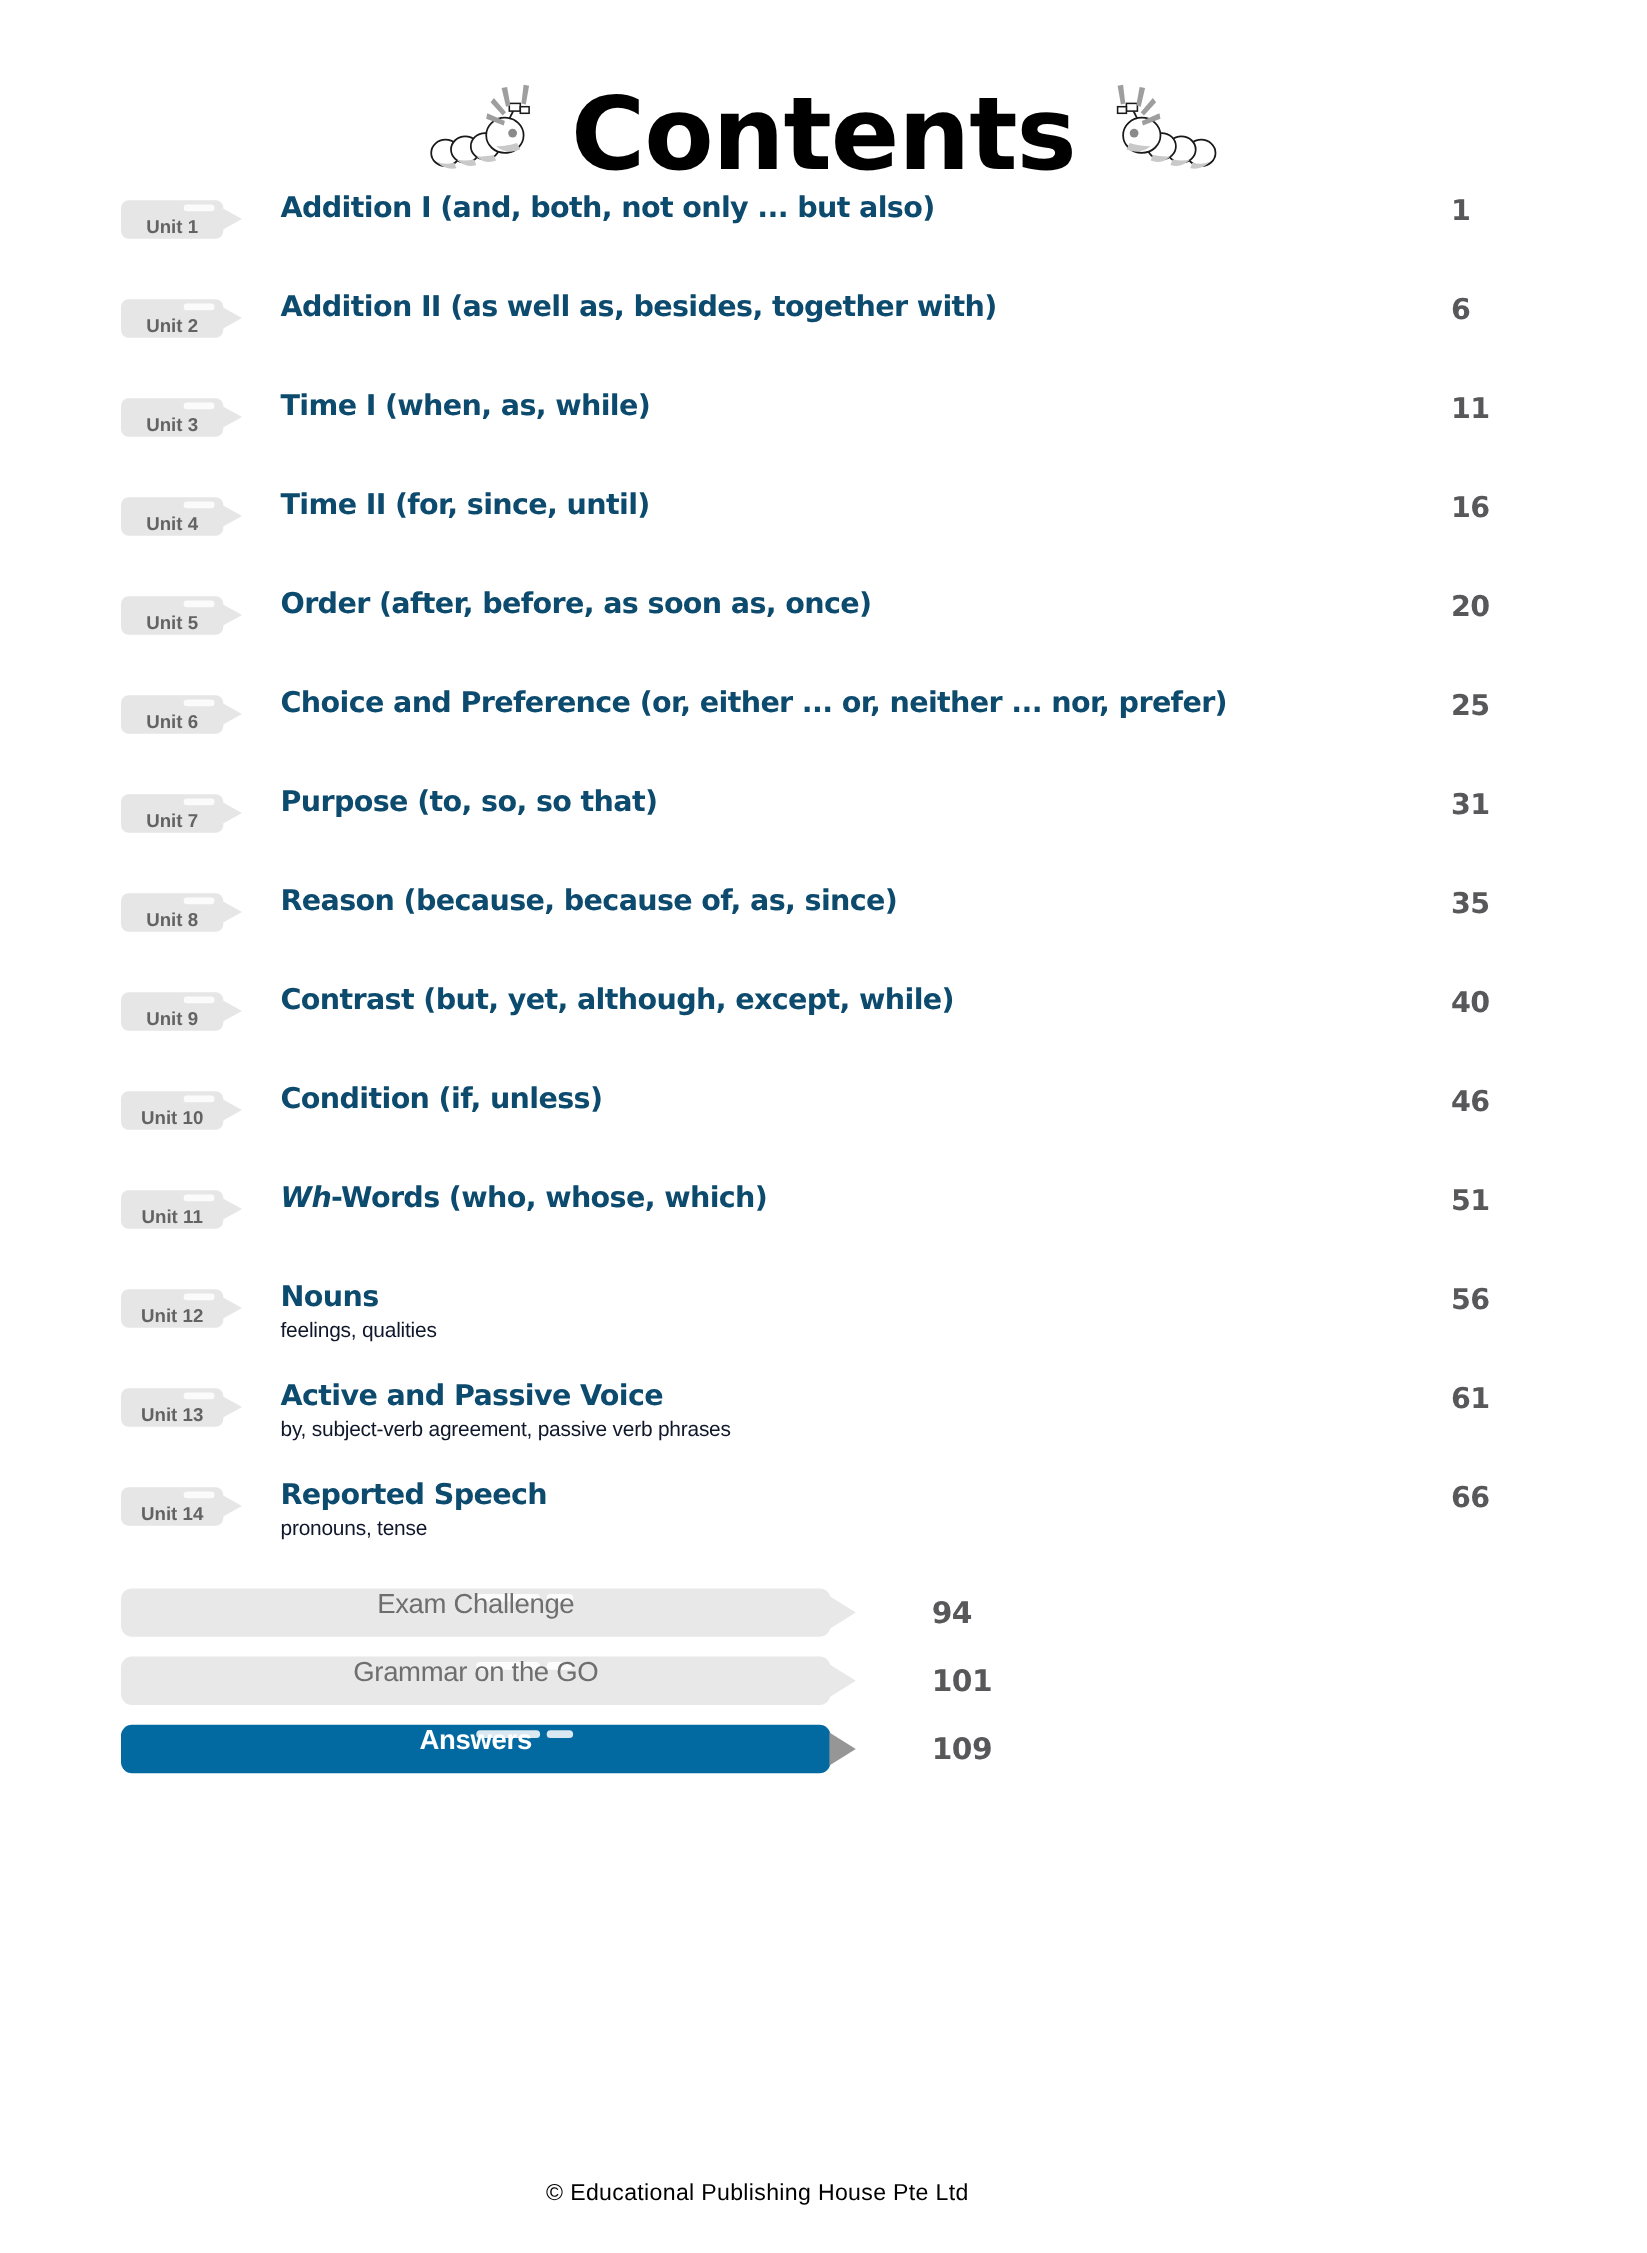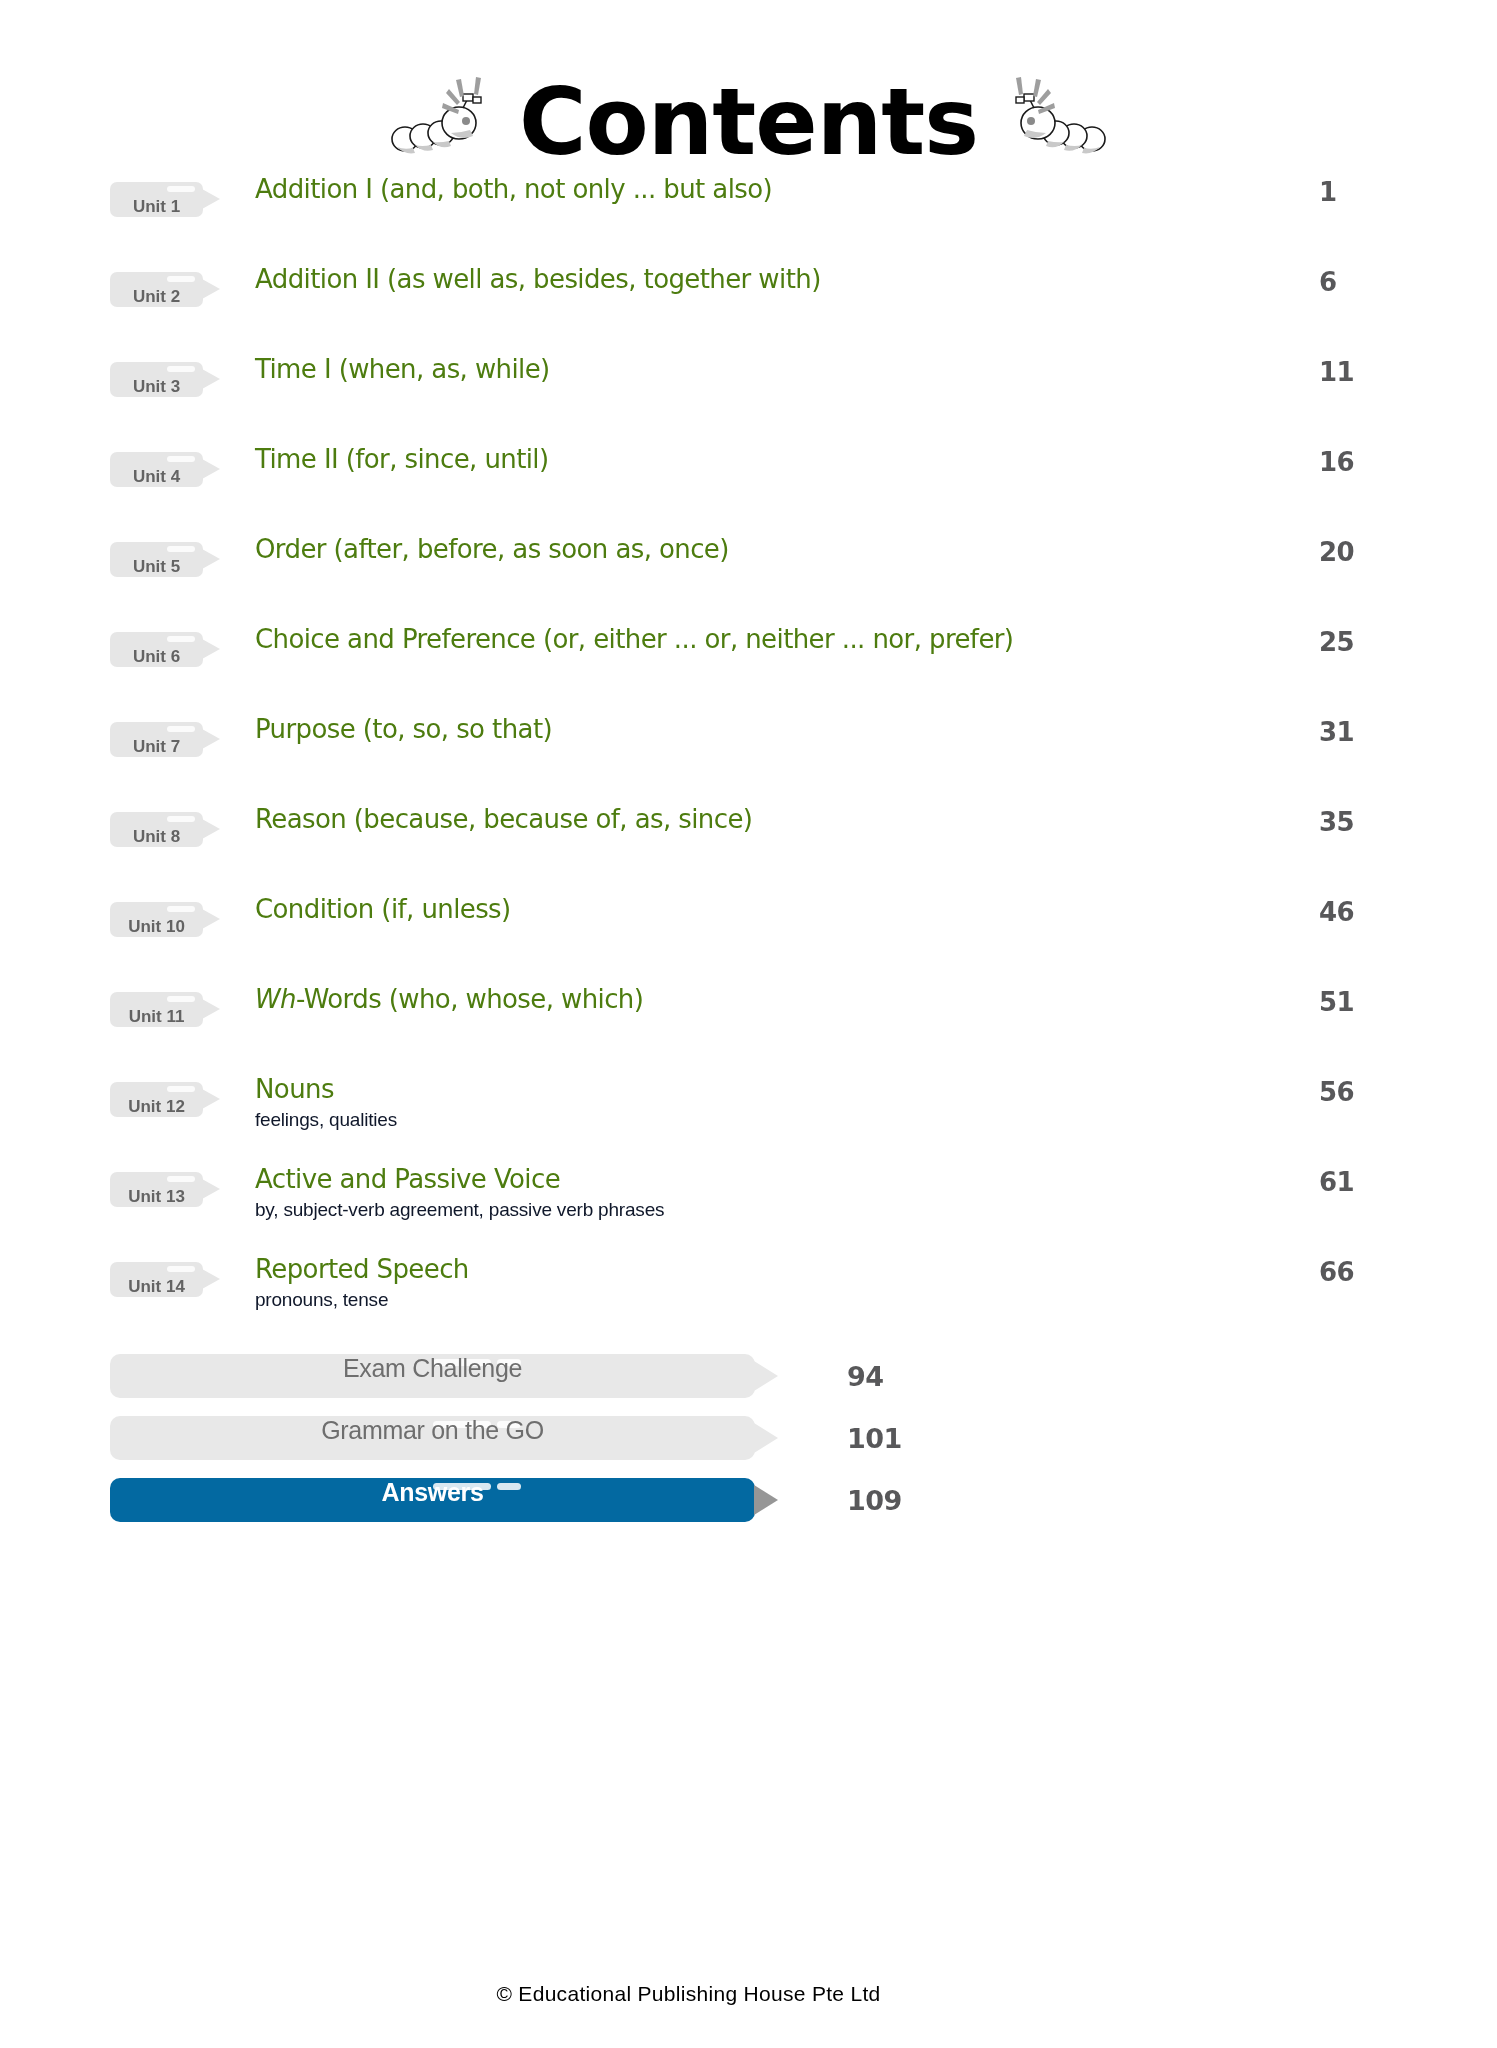--- a/index.html
+++ b/index.html
@@ -117,24 +117,24 @@
   }
   .badge .lbl { position: relative; z-index: 2; }
 
   .text-cell {
     flex: 1 1 auto;
     padding-top: 0px;
     min-width: 0;
   }
   .entry-title {
     font-family: "DejaVu Sans", sans-serif;
-    font-weight: normal;
+    font-weight: bold;
     font-size: 26px;
     line-height: 1.15;
-    color: #4d7c0f;
+    color: #0c4a6e;
     white-space: nowrap;
     letter-spacing: -0.6px;
   }
   .entry-title .it { font-style: italic; }
   .entry-sub {
     font-family: Liberation Sans, sans-serif;
     font-weight: normal;
     font-size: 19px;
     line-height: 1.3;
     color: #0f172a;
@@ -425,20 +425,34 @@
         </div>
       </div>
       <div class="text-cell">
         <div class="entry-title">Reason (because, because of, as, since)</div>
       </div>
       <div class="page-cell">
         <span class="page-num">35</span>
       </div>
     </div>
 
+    <div class="row">
+      <div class="badge-cell">
+        <div class="badge">
+          <span class="gloss"></span>
+          <span class="lbl">Unit 9</span>
+        </div>
+      </div>
+      <div class="text-cell">
+        <div class="entry-title">Contrast (but, yet, although, except, while)</div>
+      </div>
+      <div class="page-cell">
+        <span class="page-num">40</span>
+      </div>
+    </div>
 
     <div class="row">
       <div class="badge-cell">
         <div class="badge">
           <span class="gloss"></span>
           <span class="lbl">Unit 10</span>
         </div>
       </div>
       <div class="text-cell">
         <div class="entry-title">Condition (if, unless)</div>

